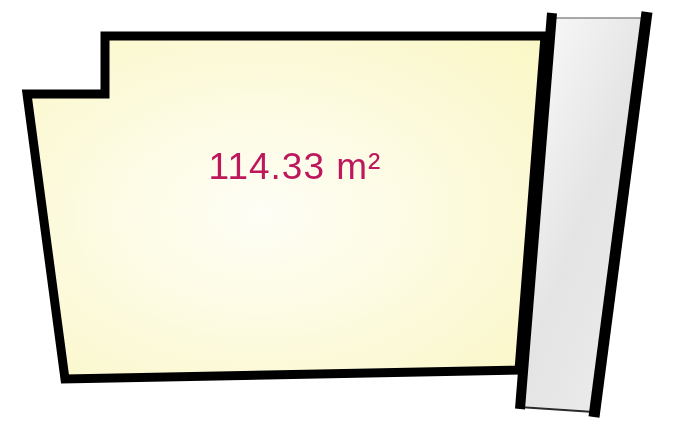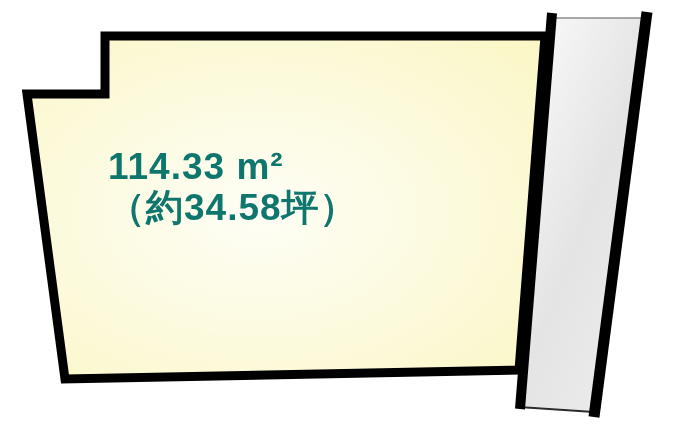--- a/index.html
+++ b/index.html
@@ -19,23 +19,23 @@
     position: absolute;
     top: 0;
     left: 0;
     display: block;
   }
   .label-block {
     position: absolute;
     left: 108px;
     top: 146px;
     width: 374px;
-    text-align: left;
-    color: #0f766e;
-    font-weight: bold;
+    text-align: center;
+    color: #be185d;
+    font-weight: normal;
     font-size: 37px;
     line-height: 41px;
     letter-spacing: 1px;
     white-space: nowrap;
     pointer-events: none;
   }
   .label-line { display: block; }
 </style>
 </head>
 <body>
@@ -59,16 +59,15 @@
     <line x1="550" y1="18" x2="648" y2="18" stroke-width="1.5" stroke="#8C8C8C"></line>
     <line x1="519" y1="407" x2="594" y2="412" stroke-width="2" stroke="#2A2A2A"></line>
     <line x1="552" y1="13" x2="520" y2="409" stroke-width="10" stroke-linecap="butt" stroke="#000000"></line>
     <line x1="647" y1="12" x2="594" y2="417" stroke-width="11" stroke-linecap="butt" stroke="#000000"></line>
 
     <polygon points="105,36 545,36 519,370 65,379 27,94 105,94" fill="url(#plotFill)" stroke-width="9" stroke-linejoin="miter" stroke="#000000"></polygon>
   </svg>
 
   <div class="label-block">
     <span class="label-line">114.33 m²</span>
-    <span class="label-line">（約34.58坪）</span>
   </div>
 
 </div>
 
 </body></html>

